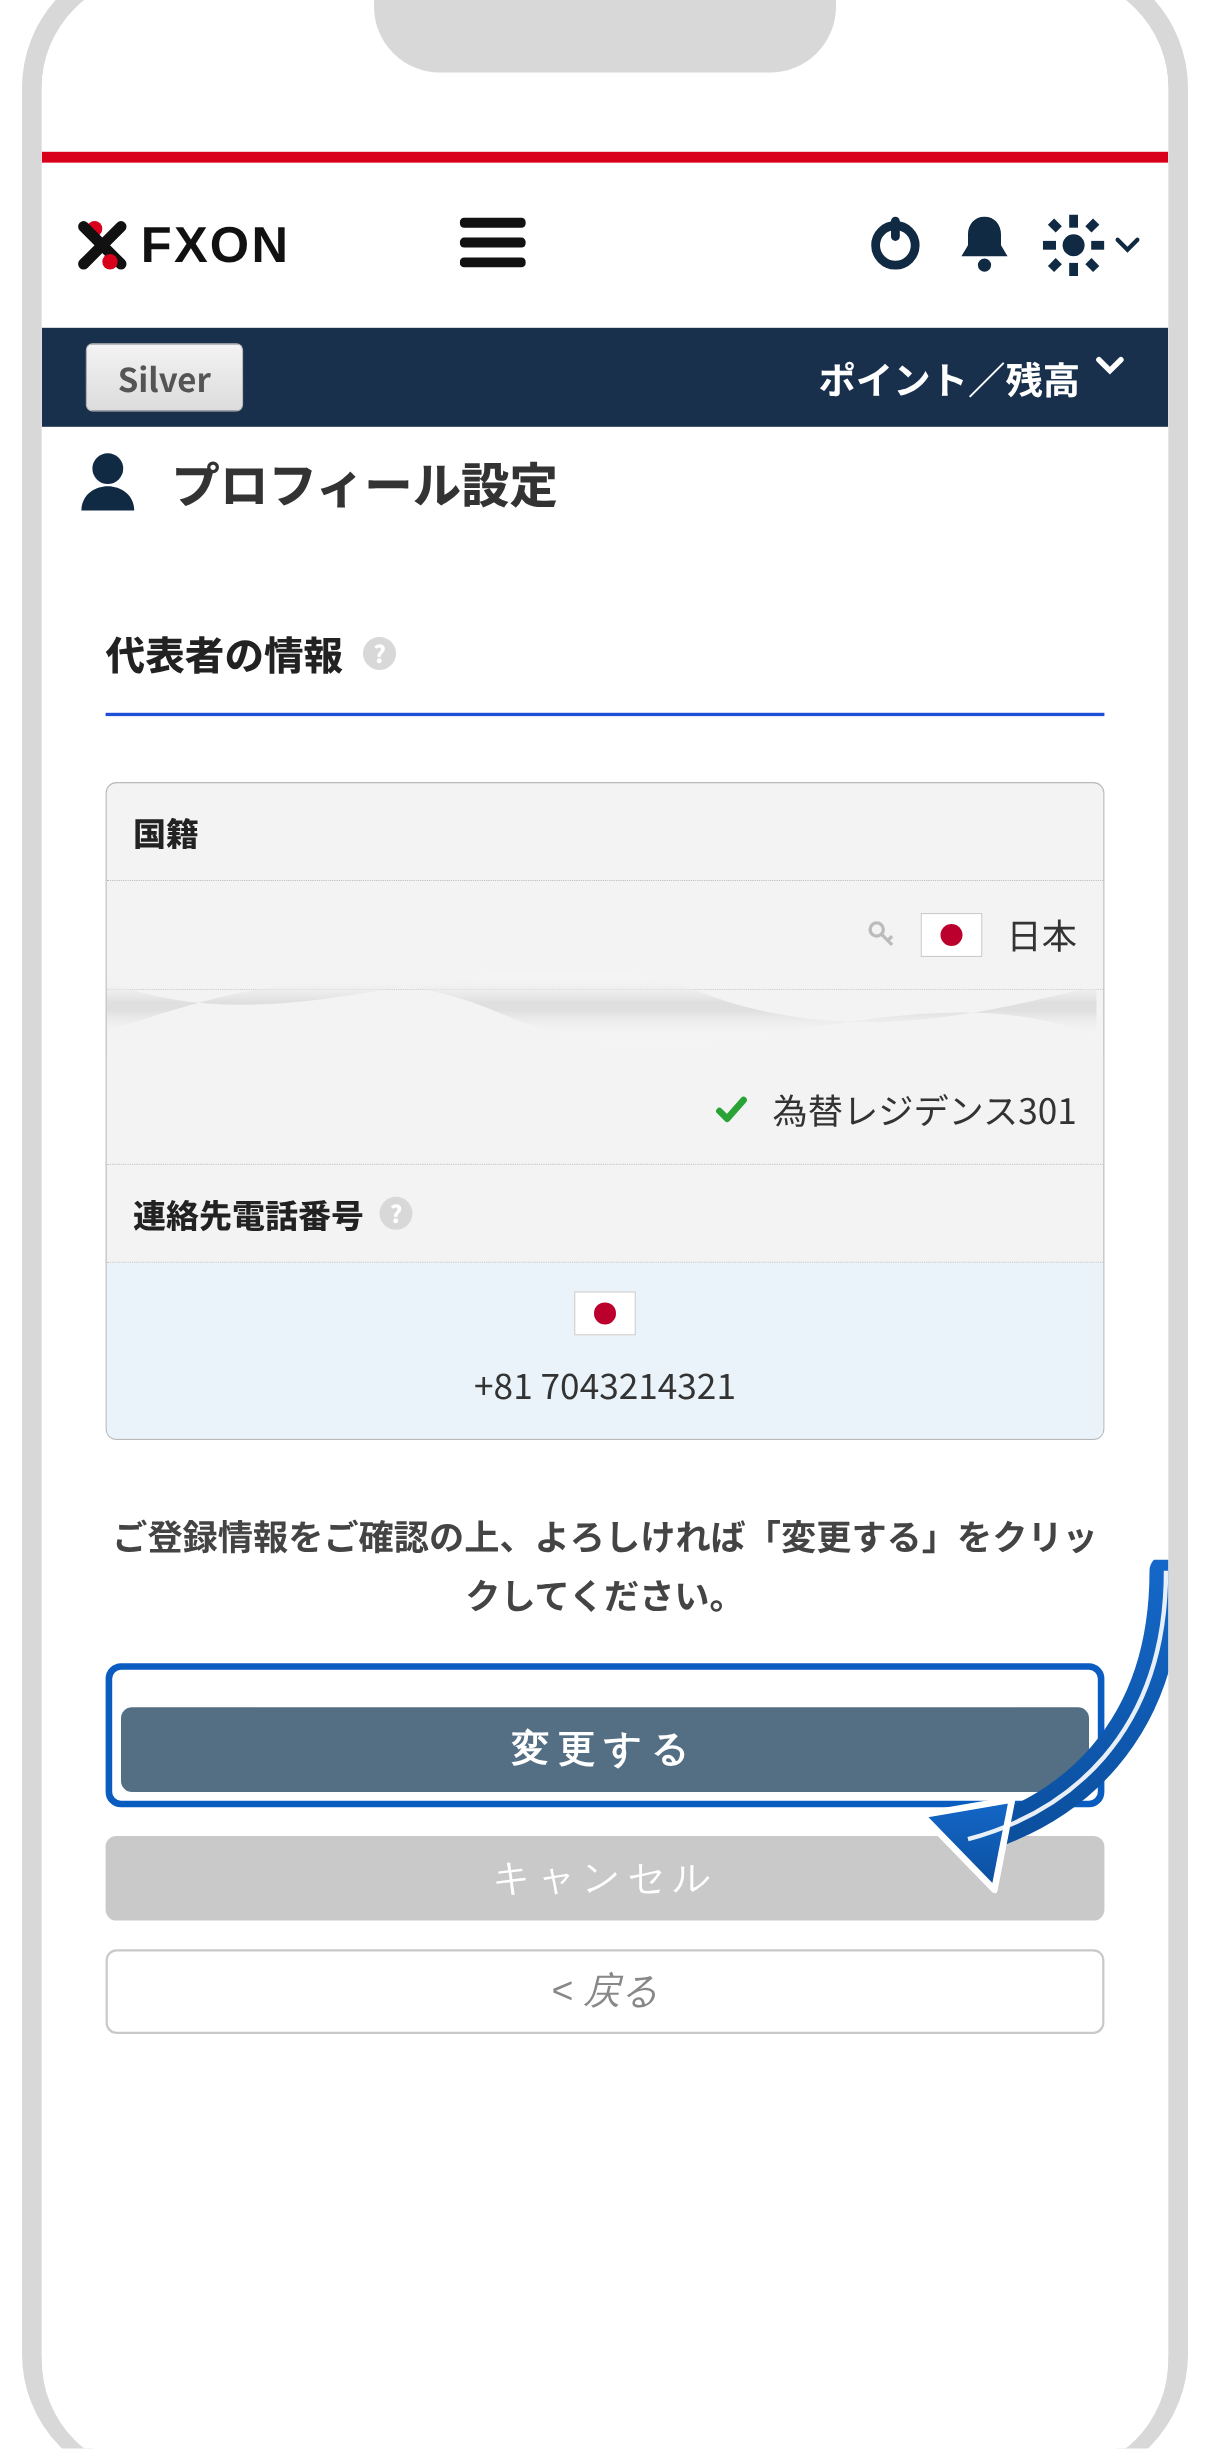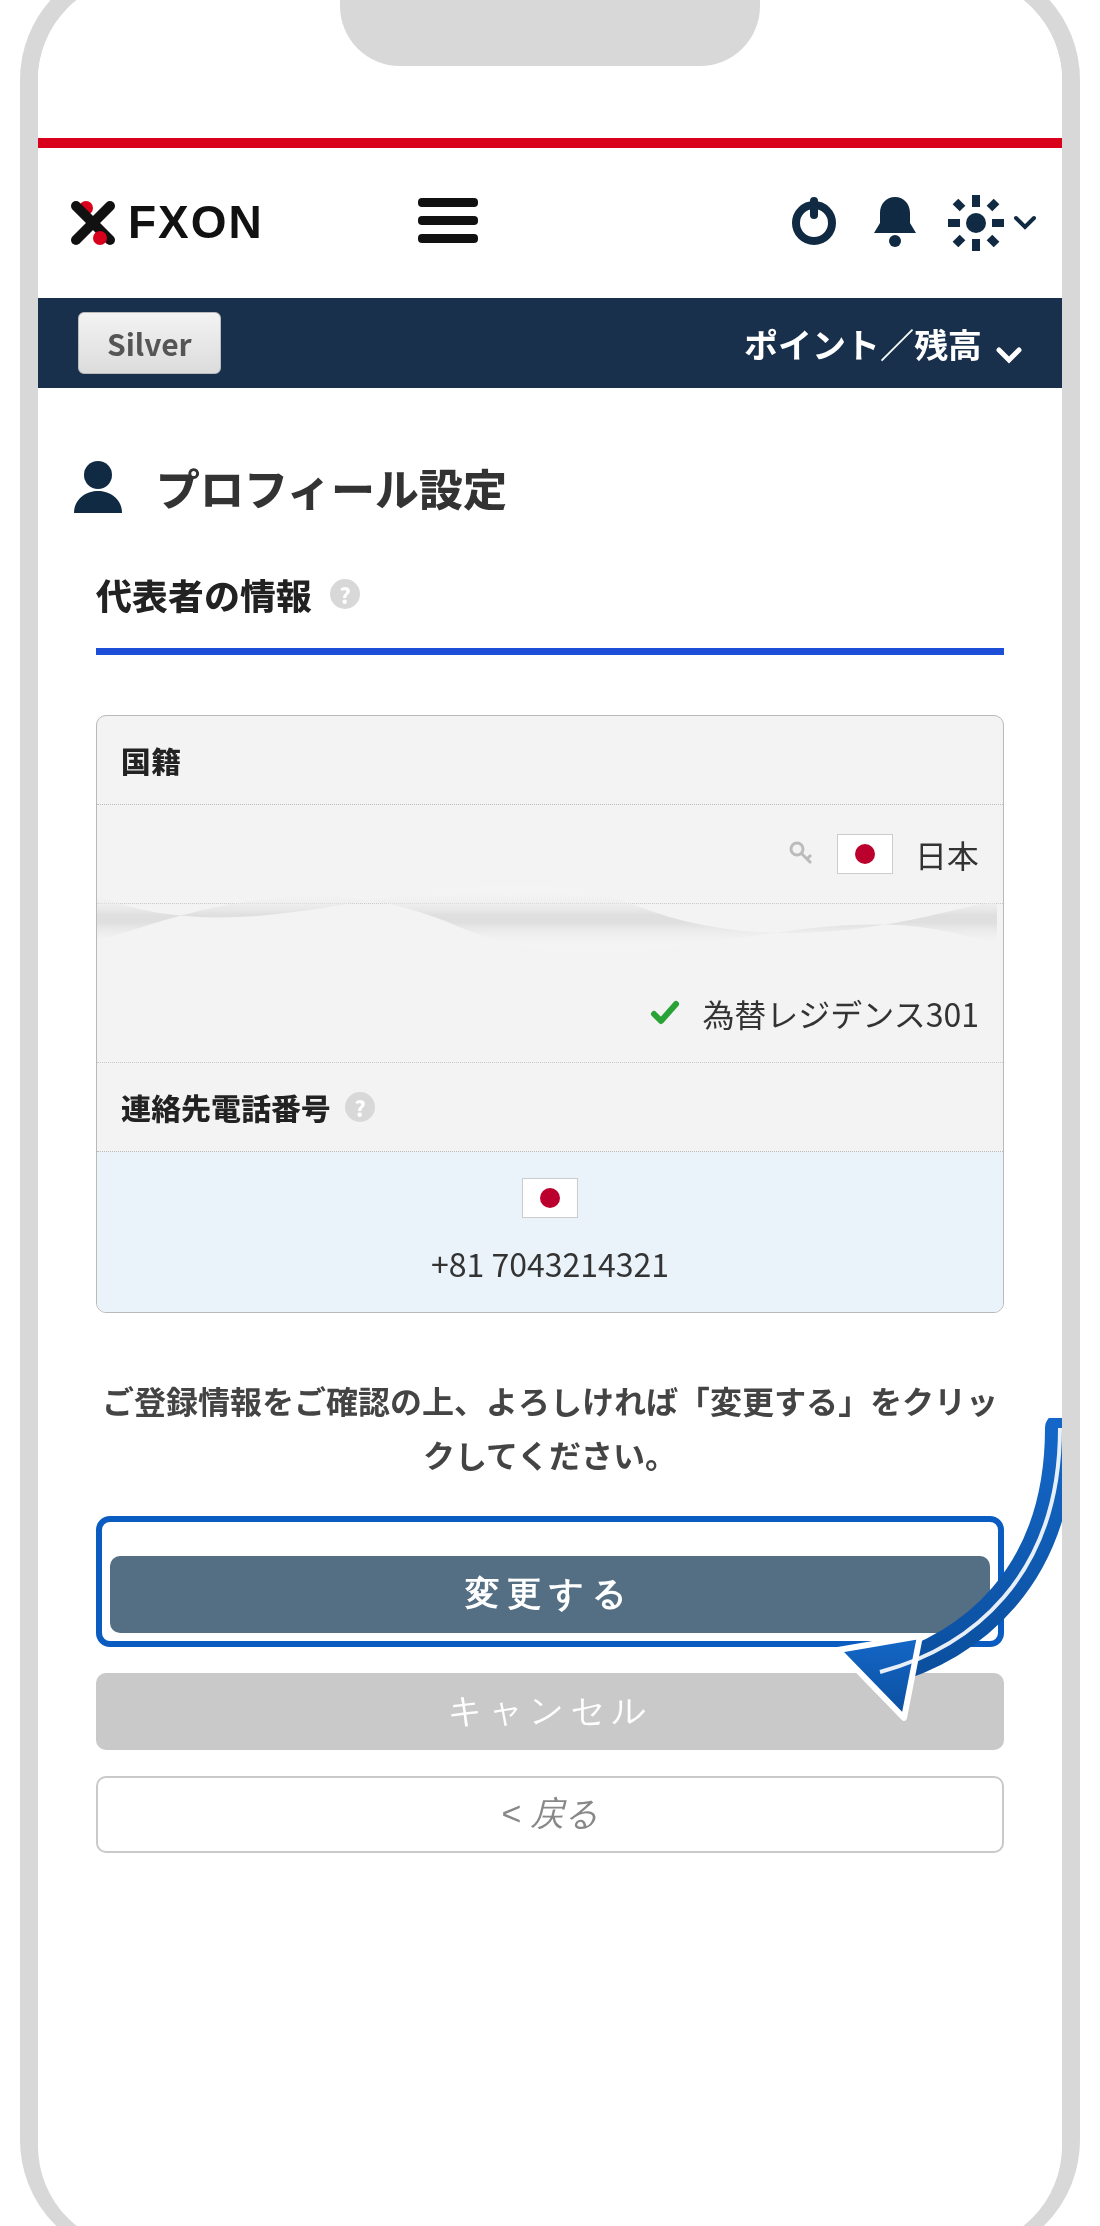--- a/index.html
+++ b/index.html
@@ -39,37 +39,37 @@
   .status-bar {
     position:absolute; left:0; right:0; top:320px; height:90px;
     background:#18304c; color:#fff; display:flex; align-items:center;
     padding: 0 40px; font-size:34px; font-weight:700;
   }
   .badge {
     background: linear-gradient(#f3f3f3,#dcdcdc); color:#555;
     border:1px solid #bbb; border-radius:6px; padding:8px 28px;
     font-size:30px; font-weight:700;
   }
-  .status-right { margin-left:auto; display:flex; align-items:flex-end; gap:14px; }
+  .status-right { margin-left:auto; display:flex; align-items:flex-start; gap:14px; }
 
   
   .page-title {
-    position:absolute; left:28px; top:477px; display:flex; align-items:center; gap:26px;
+    position:absolute; left:28px; top:428px; display:flex; align-items:center; gap:26px;
     color:#333; font-size:44px; font-weight:800;
   }
 
   
   .card {
     position:absolute; left:28px; right:28px; top:560px; bottom:40px;
     background:#fff; padding: 30px;
   }
   .section-title {
     display:flex; align-items:center; gap:18px;
     font-size:36px; font-weight:800; color:#222;
-    padding-bottom: 28px; border-bottom: 7px solid #1d4ed8;
+    padding-bottom: 28px; border-bottom: 3px solid #1d4ed8;
   }
 
   .form-box {
     margin-top: 60px; border:1px solid #b9b9b9; border-radius:10px; overflow:hidden;
     background:#f3f3f3; position:relative;
   }
   .fb-head {
     font-size:30px; font-weight:800; color:#222; padding:22px 24px;
     border-bottom:1px dotted #bbb;
     display:flex; align-items:center; gap:14px;

